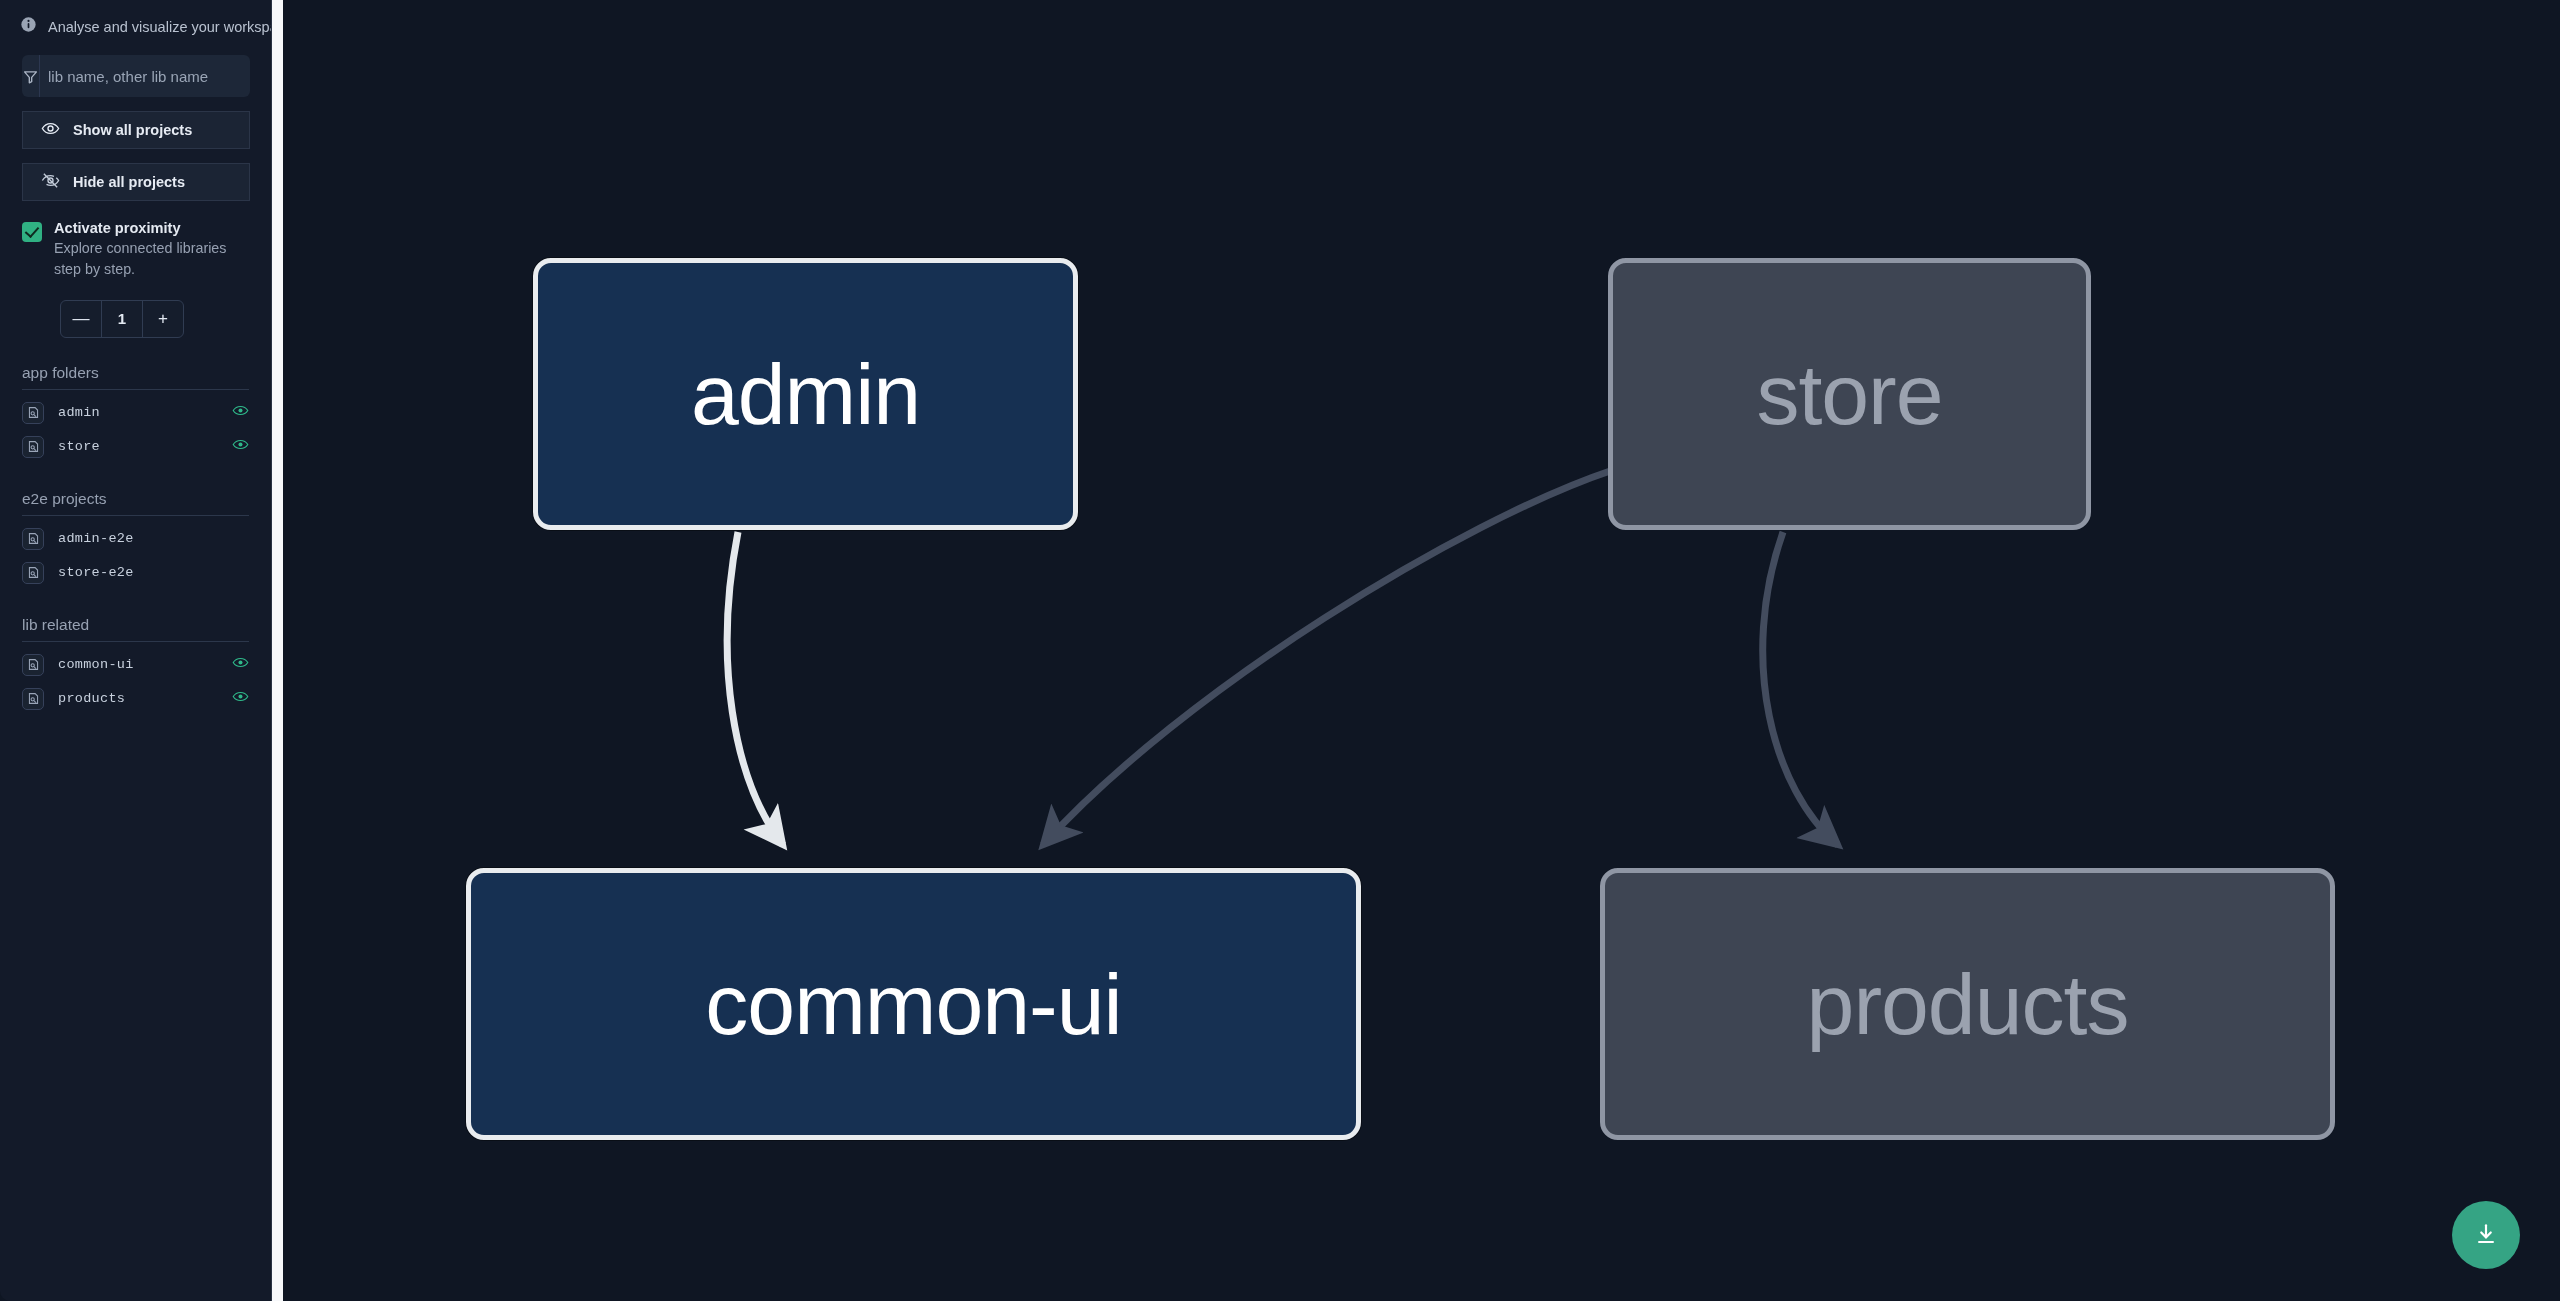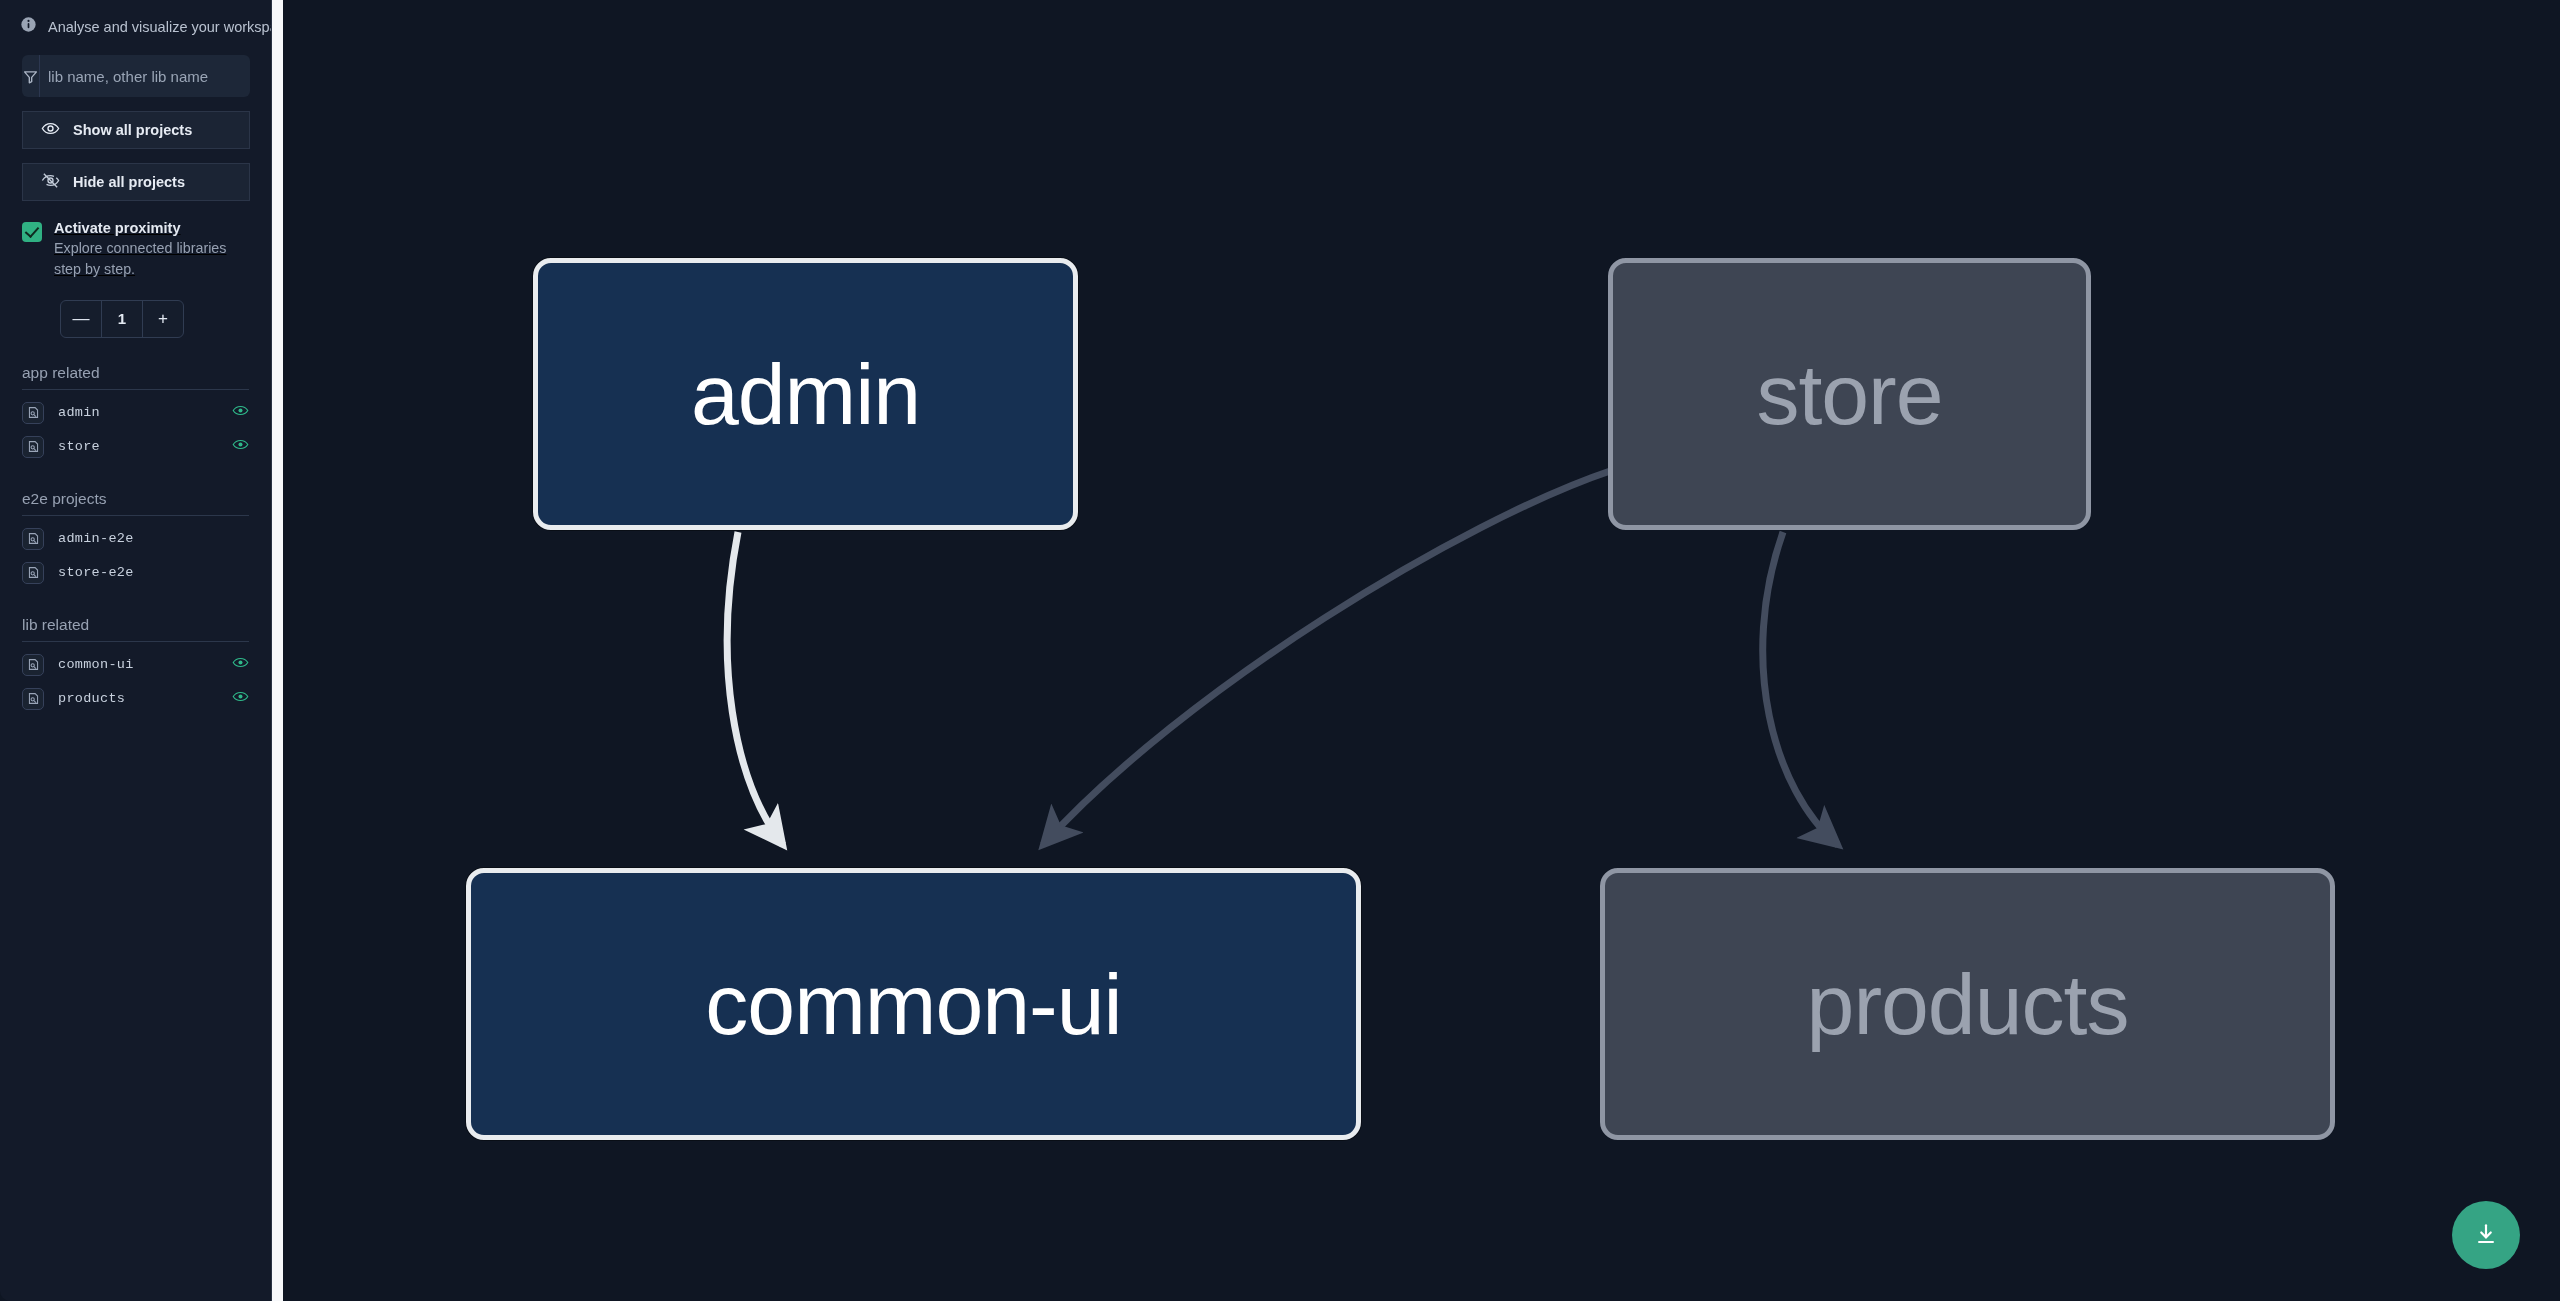--- a/index.html
+++ b/index.html
@@ -216,37 +216,37 @@
           <svg width="19" height="19" viewBox="0 0 22 22" fill="none" stroke="#c3ccd9" stroke-width="1.6">
             <path d="M1.6 11S4.8 5.3 11 5.3c1.5 0 2.8.3 4 .8M17.7 7.8c1.7 1.6 2.7 3.2 2.7 3.2S17.2 16.7 11 16.7c-1.8 0-3.3-.5-4.6-1.1"></path>
             <circle cx="11" cy="11" r="2.9"></circle>
             <line x1="3.3" y1="3.3" x2="18.7" y2="18.7"></line>
           </svg>
         </span>
         <span>Hide all projects</span>
       </div>
 
 
-      <div class="check-row" style="text-decoration:underline;">
+      <div class="check-row" style="">
         <span class="chk green"></span>
         <span>
           <div class="chk-label">Activate proximity</div>
           <div class="chk-desc">Explore connected libraries step by step.</div>
         </span>
       </div>
 
       <div class="stepper">
         <div>—</div>
         <div class="sep"></div>
         <div class="val">1</div>
         <div class="sep"></div>
         <div>+</div>
       </div>
 
-      <div class="group-head">app related</div>
+      <div class="group-head">app folders</div>
 
       <div class="proj-row">
         <span class="proj-chip">
           <svg width="13" height="13" viewBox="0 0 16 16" fill="none" stroke="#9aa5b8" stroke-width="1.3">
             <path d="M3 2h7l3 3v9H3z"></path>
               <circle cx="7" cy="9" r="2"></circle>
               <line x1="8.6" y1="10.6" x2="11" y2="13"></line>
           </svg>
         </span>
         <span class="proj-name">admin</span>

